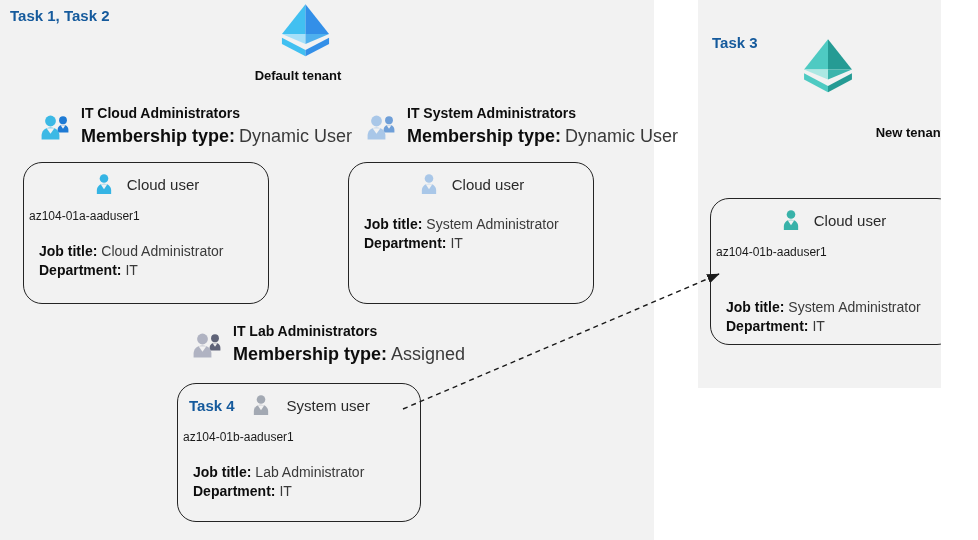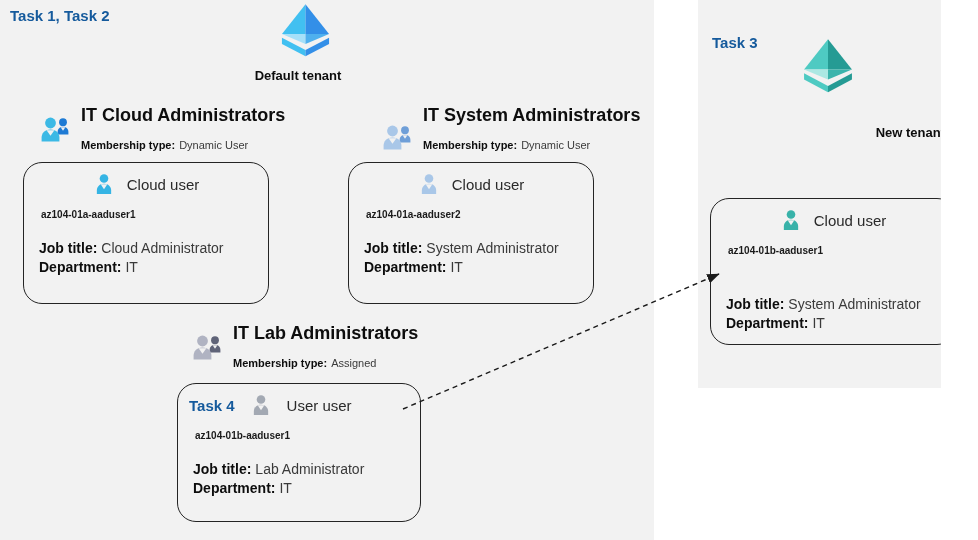--- a/index.html
+++ b/index.html
@@ -7,33 +7,33 @@
     position:relative; width:941px; height:540px; overflow:hidden;
     font-family:"Liberation Sans", sans-serif; color:#1a1a1a; background:#ffffff;
   }
   .panel { position:absolute; background:#f2f2f2; }
   .abs { position:absolute; }
   .task-label { font-weight:bold; font-size:15px; color:#155a9c; white-space:nowrap; }
   .tenant-title { font-weight:bold; font-size:13px; color:#0d0d0d; text-align:center; white-space:nowrap; }
   .tenant-title.two-line { line-height:30px; }
   .group { position:absolute; display:flex; align-items:center; gap:9px; }
   .group-text { display:flex; flex-direction:column; }
-  .group-name { font-weight:bold; font-size:18px; color:#0d0d0d; white-space:nowrap; }
-  .group-line { font-size:11px; color:#3a3a3a; margin-top:13px; white-space:nowrap; }
+  .group-name { font-weight:bold; font-size:14px; color:#0d0d0d; white-space:nowrap; }
+  .group-line { font-size:18px; color:#3a3a3a; margin-top:5px; white-space:nowrap; }
   .group-line b { color:#0d0d0d; margin-right:4px; }
   .card {
     position:absolute; border:1.4px solid #242424; border-radius:19px;
     box-sizing:border-box; background:transparent;
   }
   .card-header {
     display:flex; align-items:center; justify-content:center; gap:12px;
     margin-top:9px; font-size:15px; color:#2a2a2a; white-space:nowrap;
   }
   .card-header.guest { justify-content:flex-start; padding-left:11px; gap:15px;text-align:right; }
-  .username { font-weight:bold; font-size:10px; margin:13px 0 0 17px; white-space:nowrap; }
+  .username { font-weight:normal; font-size:12px; margin:13px 0 0 5px; white-space:nowrap; }
   .fields { margin:19px 0 0 15px; font-size:14px; line-height:19px; color:#3a3a3a; }
   .fields.gap-lg { margin-top:39px; }
   .field { white-space:nowrap; }
   .field b { color:#0d0d0d; margin-right:4px; }
   .arrow-layer { position:absolute; left:0; top:0; pointer-events:none; }
   svg { display:block; }
 </style>
 </head>
 <body>
 
@@ -65,21 +65,21 @@
       <circle cx="12.5" cy="10" r="5.4" fill="#3cb9e5"></circle>
       <path d="M12.5 16.4 C6.4 16.4 3.6 20.6 3.6 24.4 L3.6 28.4 L21.4 28.4 L21.4 24.4 C21.4 20.6 18.6 16.4 12.5 16.4 Z" fill="#3cb9e5"></path>
       <path d="M8.6 17.2 L12.5 22.8 L16.4 17.2 Z" fill="#f2f2f2"></path>
     </svg>
     <div class="group-text">
       <span class="group-name">IT Cloud Administrators</span>
       <span class="group-line"><b>Membership type:</b><span>Dynamic User</span></span>
     </div>
   </div>
 
-  <div class="group" style="left:380px; top:105px;align-items:flex-end;">
+  <div class="group" style="left:364px; top:105px;">
     <svg width="34" height="30" viewBox="0 0 34 30">
       <circle cx="25" cy="9.2" r="3.9" fill="#6f9fd8"></circle>
       <path d="M25 13.8 C21.2 13.8 19.6 16.4 19.6 19 L19.6 21.6 L30.4 21.6 L30.4 19 C30.4 16.4 28.8 13.8 25 13.8 Z" fill="#6f9fd8"></path>
       <path d="M22.6 14.2 L25 17.8 L27.4 14.2 Z" fill="#f2f2f2"></path>
       <circle cx="12.5" cy="10" r="5.4" fill="#a9c7e8"></circle>
       <path d="M12.5 16.4 C6.4 16.4 3.6 20.6 3.6 24.4 L3.6 28.4 L21.4 28.4 L21.4 24.4 C21.4 20.6 18.6 16.4 12.5 16.4 Z" fill="#a9c7e8"></path>
       <path d="M8.6 17.2 L12.5 22.8 L16.4 17.2 Z" fill="#f2f2f2"></path>
     </svg>
     <div class="group-text">
       <span class="group-name">IT System Administrators</span>
@@ -120,36 +120,35 @@
 
   <div class="card" style="left:348px; top:162px; width:246px; height:142px;">
     <div class="card-header">
       <svg width="22" height="24" viewBox="0 0 24 26">
         <circle cx="12" cy="7" r="4.7" fill="#a9c7e8"></circle>
         <path d="M12 12.6 C6.6 12.6 4.2 16.4 4.2 20 L4.2 24 L19.8 24 L19.8 20 C19.8 16.4 17.4 12.6 12 12.6 Z" fill="#a9c7e8"></path>
         <path d="M8.4 13.2 L12 18.6 L15.6 13.2 Z" fill="#f2f2f2"></path>
       </svg>
       <span>Cloud user</span>
     </div>
-    <div class="username">az104-01a-aaduser2</div>
     <div class="fields">
       <div class="field"><b>Job title:</b><span>System Administrator</span></div>
       <div class="field"><b>Department:</b><span>IT</span></div>
     </div>
   </div>
 
   <div class="card" style="left:177px; top:383px; width:244px; height:139px;">
     <div class="card-header guest">
       <span class="task-label">Task 4</span>
       <svg width="22" height="24" viewBox="0 0 24 26">
         <circle cx="12" cy="7" r="4.7" fill="#a3a9b3"></circle>
         <path d="M12 12.6 C6.6 12.6 4.2 16.4 4.2 20 L4.2 24 L19.8 24 L19.8 20 C19.8 16.4 17.4 12.6 12 12.6 Z" fill="#a3a9b3"></path>
         <path d="M8.4 13.2 L12 18.6 L15.6 13.2 Z" fill="#f2f2f2"></path>
       </svg>
-      <span>User user</span>
+      <span>System user</span>
     </div>
     <div class="username">az104-01b-aaduser1</div>
     <div class="fields">
       <div class="field"><b>Job title:</b><span>Lab Administrator</span></div>
       <div class="field"><b>Department:</b><span>IT</span></div>
     </div>
   </div>
 
   <div class="abs task-label" style="left:712px; top:13px;margin-top:21px;">Task 3</div>
 

